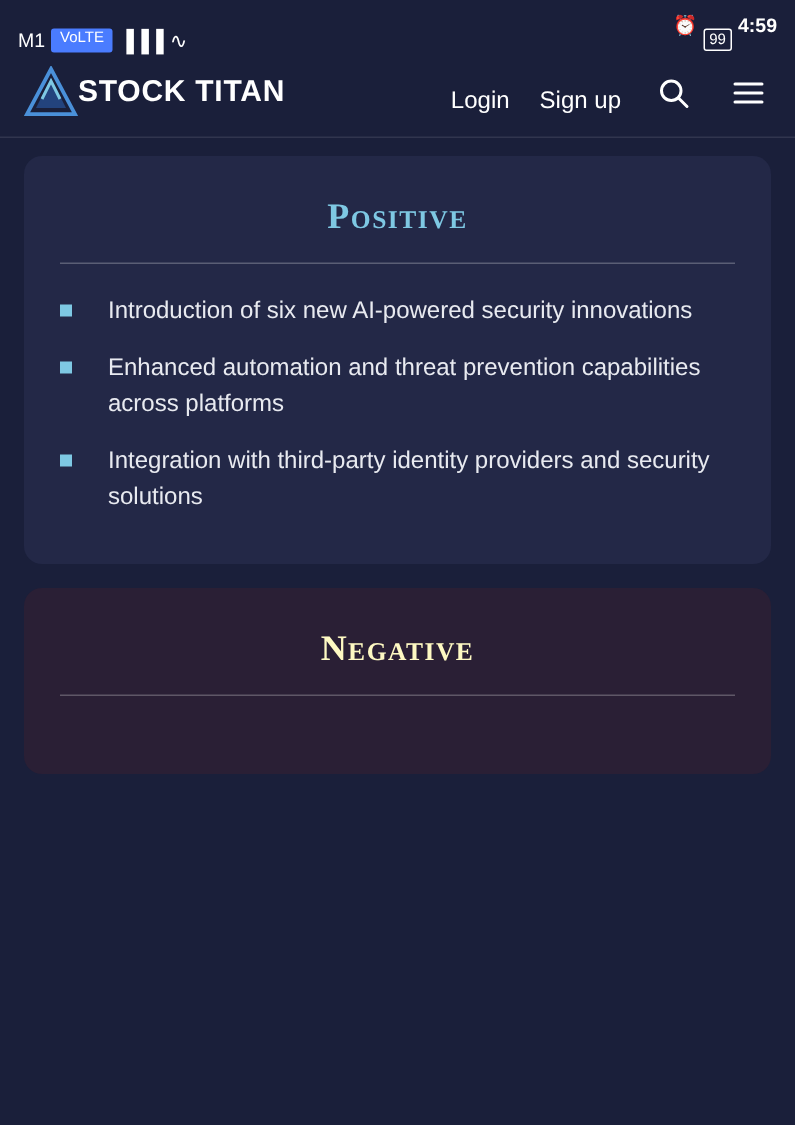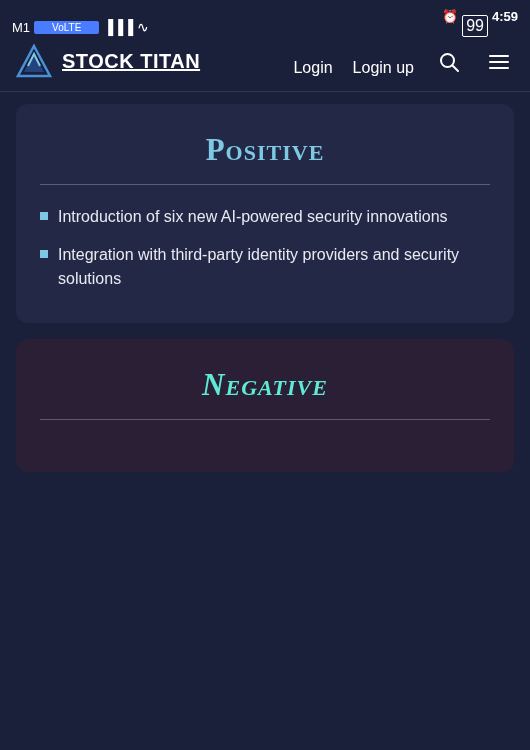--- a/index.html
+++ b/index.html
@@ -24,21 +24,20 @@
       justify-content: space-between;
       align-items: center;
       padding: 4px 12px;
       height: 32px;
       font-size: 13px;
       color: #ffffff;
     }
 
     .status-left {
       display: flex;
-      align-items: center;
       gap: 4px;
       margin-top: 22px;
     }
 
     .status-right {
       display: flex;
       align-items: center;
       gap: 4px;
     }
 
@@ -48,23 +47,21 @@
       display: flex;
       align-items: center;
       padding: 8px 16px;
       height: 60px;
       border-bottom: 1px solid rgba(255,255,255,0.1);
     }
 
     .navbar-brand {
       display: flex;
       align-items: center;
-      gap: 10px;
       flex: 1;
-      text-decoration: underline;
     }
 
     .logo-icon {
       width: 36px;
       height: 36px;
     }
 
     .brand-name {
       font-size: 20px;
       font-weight: 700;
@@ -105,55 +102,54 @@
     
     .card {
       background-color: #232847;
       border-radius: 12px;
       padding: 28px 24px 32px;
       margin-bottom: 16px;
     }
 
     .card-title {
       text-align: center;
-      font-size: 31px;
+      font-size: 24px;
       font-weight: 700;
       margin-bottom: 16px;
     }
 
     .positive-title {
       color: #7ec8e3;
       font-variant: small-caps;
       font-family: Georgia, serif;
       letter-spacing: 1px;
     }
 
     .negative-title {
-      color: #5eead4;
+      color: #fef9c3;
       font-variant: small-caps;
       font-family: Georgia, serif;
       letter-spacing: 1px;
-      font-style: italic;
     }
 
     .divider {
       border: none;
       border-top: 1px solid rgba(255,255,255,0.25);
       margin-bottom: 20px;
     }
 
     .bullet-list {
       list-style: none;
       padding: 0;
     }
 
     .bullet-list li {
       display: flex;
       align-items: flex-start;
-      gap: 10px;
+      gap: 24px;
       margin-bottom: 14px;
       font-size: 16px;
       line-height: 1.5;
       color: #e8eaf0;
     }
 
     .bullet-list li:last-child {
       margin-bottom: 0;
     }
 
@@ -174,50 +170,50 @@
     .negative-card {
       background-color: #2a1f35;
     }
   </style>
 </head>
 <body>
 
 <div class="status-bar">
   <div class="status-left">
     <span>M1</span>
-    <span style="background:#4a7cff;color:#fff;font-size:10px;padding:1px 18px;border-radius:2px;">VoLTE</span>
+    <span style="background:#4a7cff;color:#fff;font-size:10px;padding:1px 6px;border-radius:2px;">VoLTE</span>
 
     <span style="font-size:14px;">▐▐▐</span>
 
     <span style="font-size:14px;">∿</span>
   </div>
   <div class="status-right">
 
     <span style="font-size:13px;">⏰</span>
 
-    <span style="font-size:16px;border:1.5px solid #fff;border-radius:2px;padding:1px 3px;margin-top:20px;">
+    <span style="font-size:10px;border:1.5px solid #fff;border-radius:2px;padding:1px 3px;margin-top:20px;">
       <span>99</span>
     </span>
     <span style="font-weight:700;">4:59</span>
   </div>
 </div>
 
 <nav class="navbar">
   <div class="navbar-brand">
 
     <svg class="logo-icon" viewBox="0 0 36 36" fill="none" xmlns="http://www.w3.org/2000/svg">
       <polygon points="18,2 34,32 2,32" fill="none" stroke="#4a90d9" stroke-width="2.5"></polygon>
       <polygon points="18,8 28,28 8,28" fill="#2a5caa" opacity="0.6"></polygon>
       <path d="M12,22 L18,10 L24,22" stroke="#7ec8e3" stroke-width="2" fill="none"></path>
     </svg>
     <span class="brand-name">STOCK TITAN</span>
   </div>
   <div class="navbar-links">
     <a class="nav-link" href="#">Login</a>
-    <a class="nav-link" href="#">Login up</a>
+    <a class="nav-link" href="#">Sign up</a>
     <button class="nav-icon-btn">
       <svg width="22" height="22" viewBox="0 0 22 22" fill="none">
         <circle cx="9.5" cy="9.5" r="6.5" stroke="white" stroke-width="2"></circle>
         <line x1="14.5" y1="14.5" x2="20" y2="20" stroke="white" stroke-width="2" stroke-linecap="round"></line>
       </svg>
     </button>
     <button class="nav-icon-btn">
       <svg width="22" height="22" viewBox="0 0 22 22" fill="none">
         <line x1="2" y1="5" x2="20" y2="5" stroke="white" stroke-width="2" stroke-linecap="round"></line>
         <line x1="2" y1="11" x2="20" y2="11" stroke="white" stroke-width="2" stroke-linecap="round"></line>
@@ -232,20 +228,24 @@
   <div class="card">
     <h2 class="card-title positive-title">Positive</h2>
     <hr class="divider">
     <ul class="bullet-list">
       <li>
         <span class="bullet-square"></span>
         <span>Introduction of six new AI-powered security innovations</span>
       </li>
       <li>
         <span class="bullet-square"></span>
+        <span>Enhanced automation and threat prevention capabilities across platforms</span>
+      </li>
+      <li>
+        <span class="bullet-square"></span>
         <span>Integration with third-party identity providers and security solutions</span>
       </li>
     </ul>
   </div>
 
   <div class="card negative-card">
     <h2 class="card-title negative-title">Negative</h2>
     <hr class="divider">
   </div>
 

